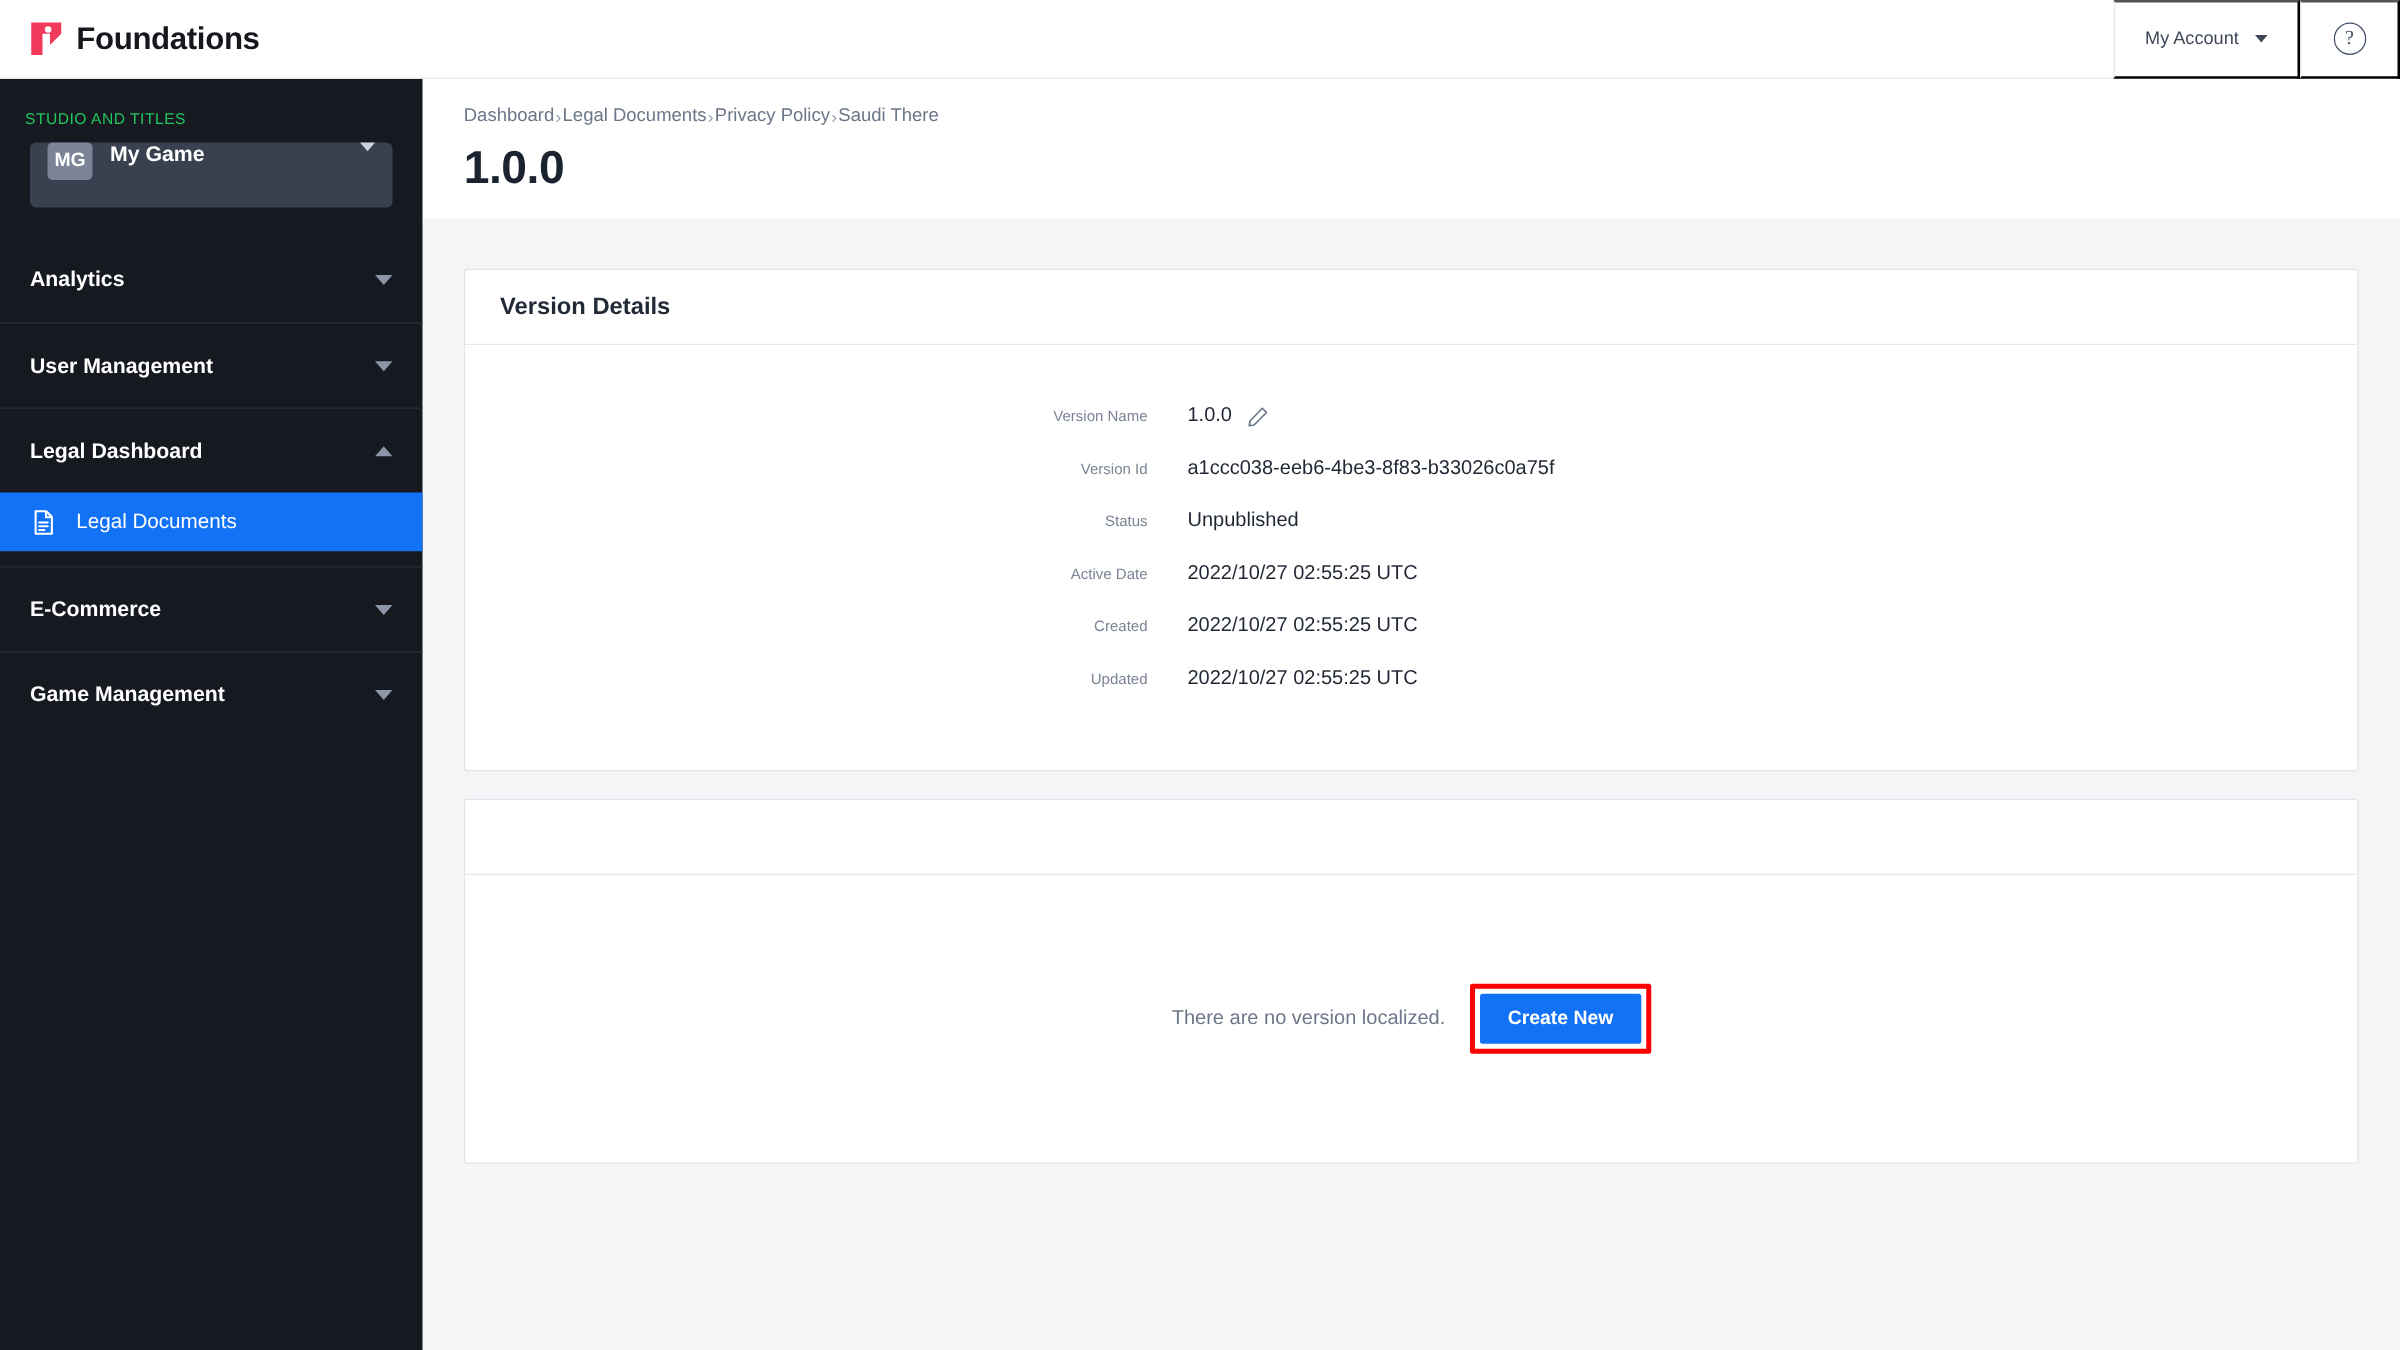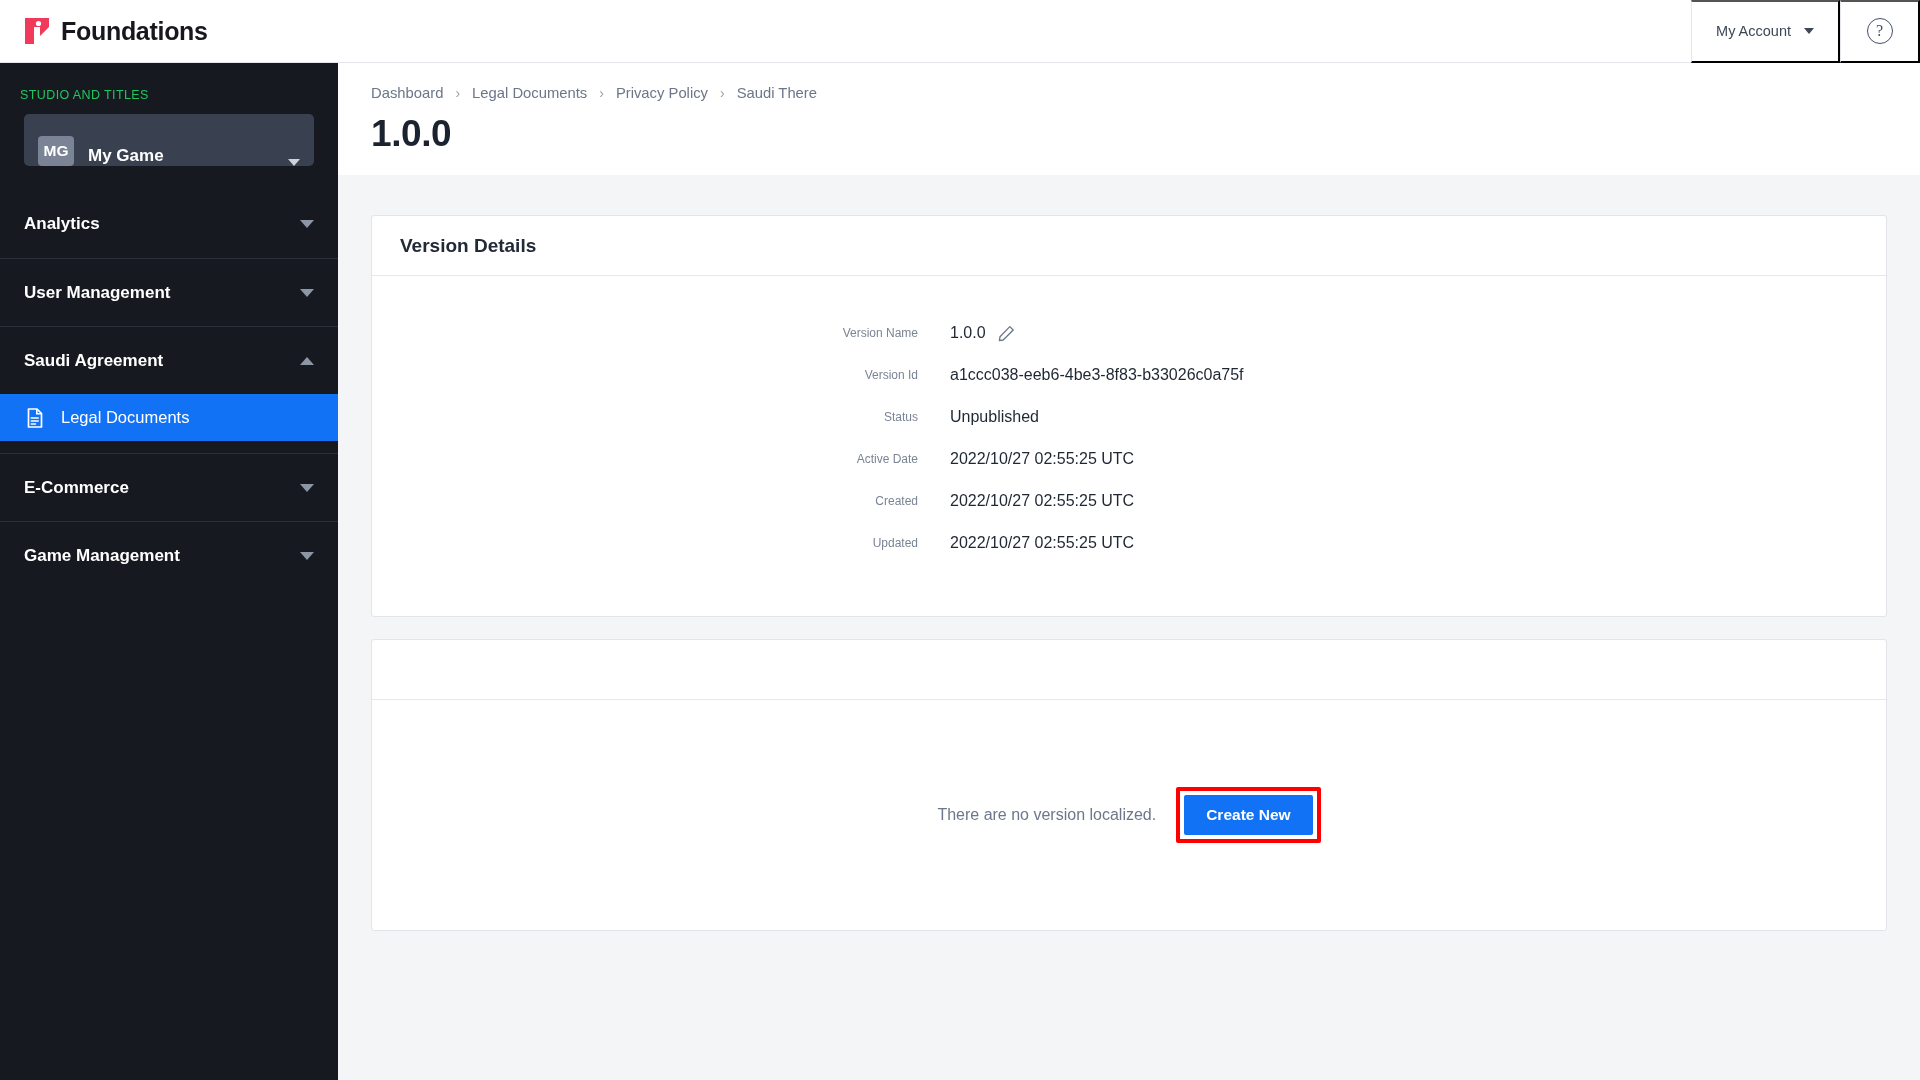--- a/index.html
+++ b/index.html
@@ -70,21 +70,21 @@
   .sidebar-label {
     color: #22c55e; font-size: 12.5px;
     letter-spacing: 0.4px;
     padding: 25px 0 0 20px;
   }
   .studio-select {
     margin: 12px 24px 0 24px;
     height: 52px;
     background: #39404f;
     border-radius: 5px;
-    display: flex; align-items: flex-end;
+    display: flex; align-items: flex-start;
     padding: 0 14px;
     cursor: pointer;
   }
   .studio-avatar {
     width: 36px; height: 30px;
     background: #7b8496;
     border-radius: 4px;
     color: #ffffff; font-size: 15.5px; font-weight: bold;
     display: flex; align-items: center; justify-content: center;
   }
@@ -131,21 +131,21 @@
   }
 
   
   .main {
     position: absolute; top: 63px; left: 338px;
     width: 1582px; height: 1017px;
     background: #ffffff;
     overflow: hidden;
   }
   .breadcrumb {
-    display: flex; align-items: center; gap: 12px;
+    display: flex; align-items: center; gap: 1px;
     padding: 22px 0 0 33px;
     font-size: 14.8px; color: #6b7689;
   }
   .crumb { cursor: pointer; }
   .crumb-sep {
     font-size: 14px; color: #97a0b0;
   }
   .page-title {
     font-size: 37px; font-weight: bold; color: #1b2230;
     padding: 12px 0 0 33px;
@@ -252,21 +252,21 @@
     <span class="nav-group-title">Analytics</span>
     <span class="nav-arrow down"></span>
   </div>
 
   <div class="nav-group">
     <span class="nav-group-title">User Management</span>
     <span class="nav-arrow down"></span>
   </div>
 
   <div class="nav-group">
-    <span class="nav-group-title">Saudi Agreement</span>
+    <span class="nav-group-title">Legal Dashboard</span>
     <span class="nav-arrow up"></span>
   </div>
 
   <div class="nav-item active">
     <svg class="nav-item-icon" viewBox="0 0 22 22">
       <path d="M4.5 2 H13 L17.5 6.5 V20 H4.5 Z" fill="none" stroke="#ffffff" stroke-width="1.7" stroke-linejoin="round"></path>
       <path d="M12.8 2.3 V6.8 H17.3" fill="none" stroke="#ffffff" stroke-width="1.6"></path>
       <path d="M7.3 11 H14.2 M7.3 14 H14.2 M7.3 17 H11.5" stroke="#ffffff" stroke-width="1.6" stroke-linecap="round"></path>
     </svg>
     <span class="nav-item-label">Legal Documents</span>

